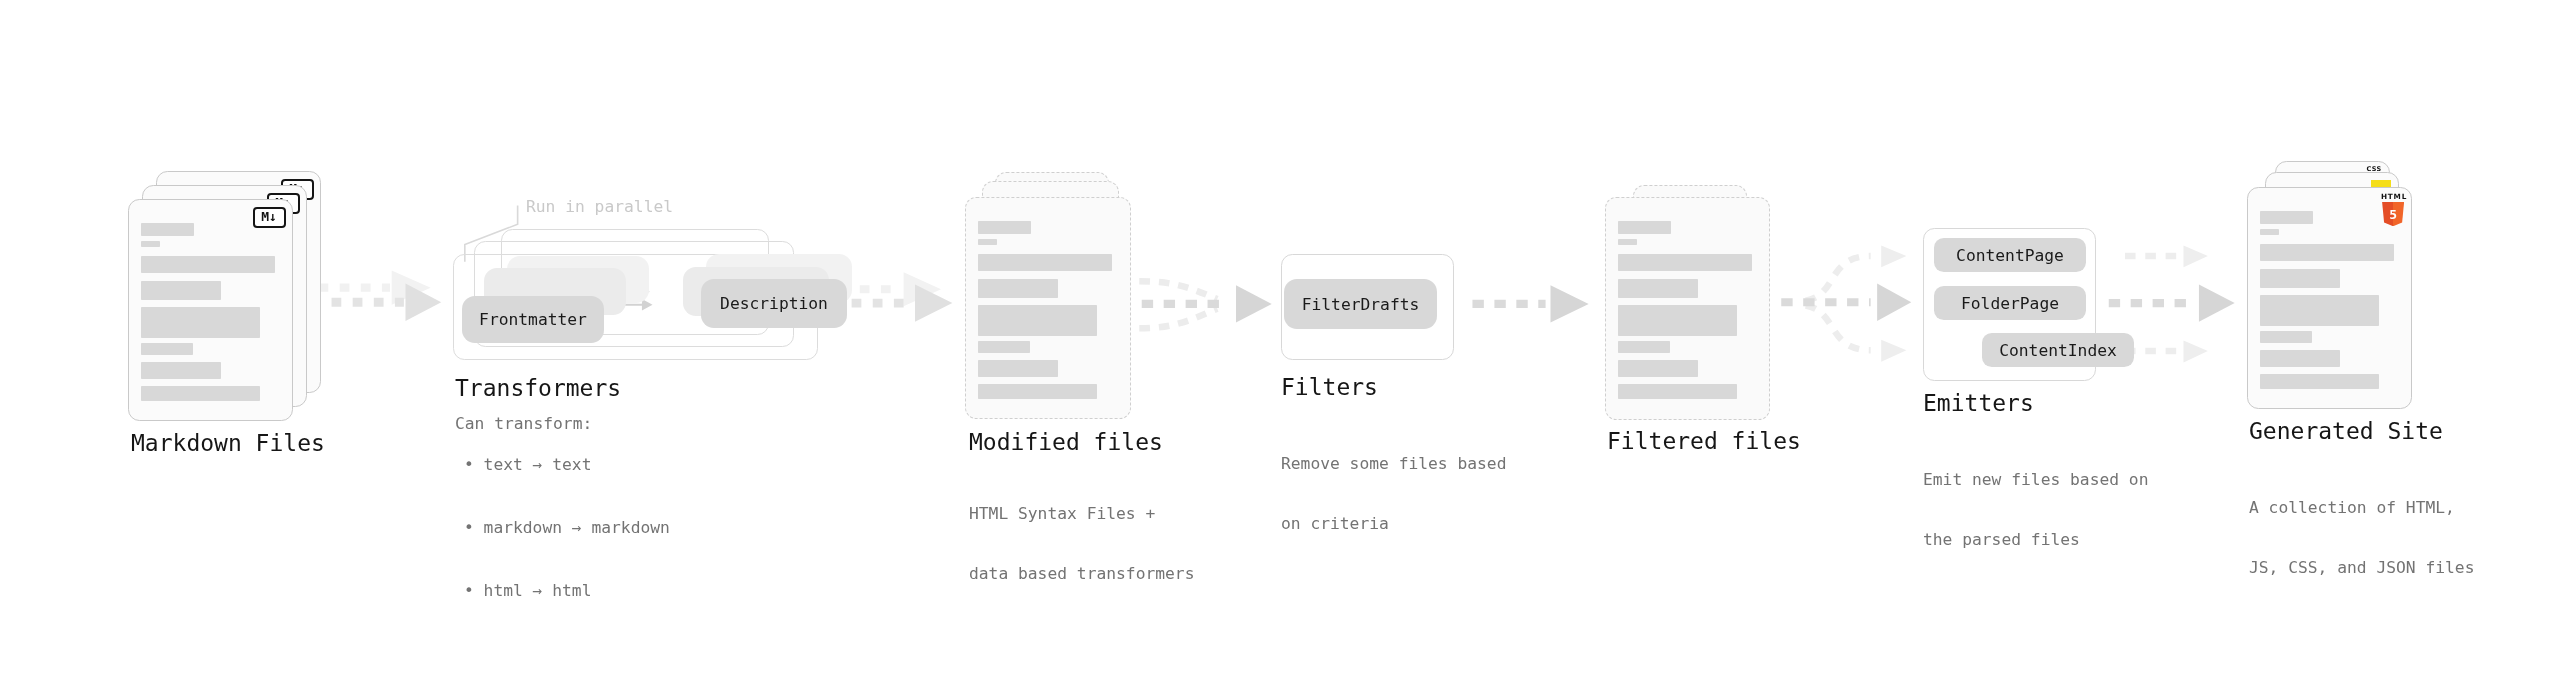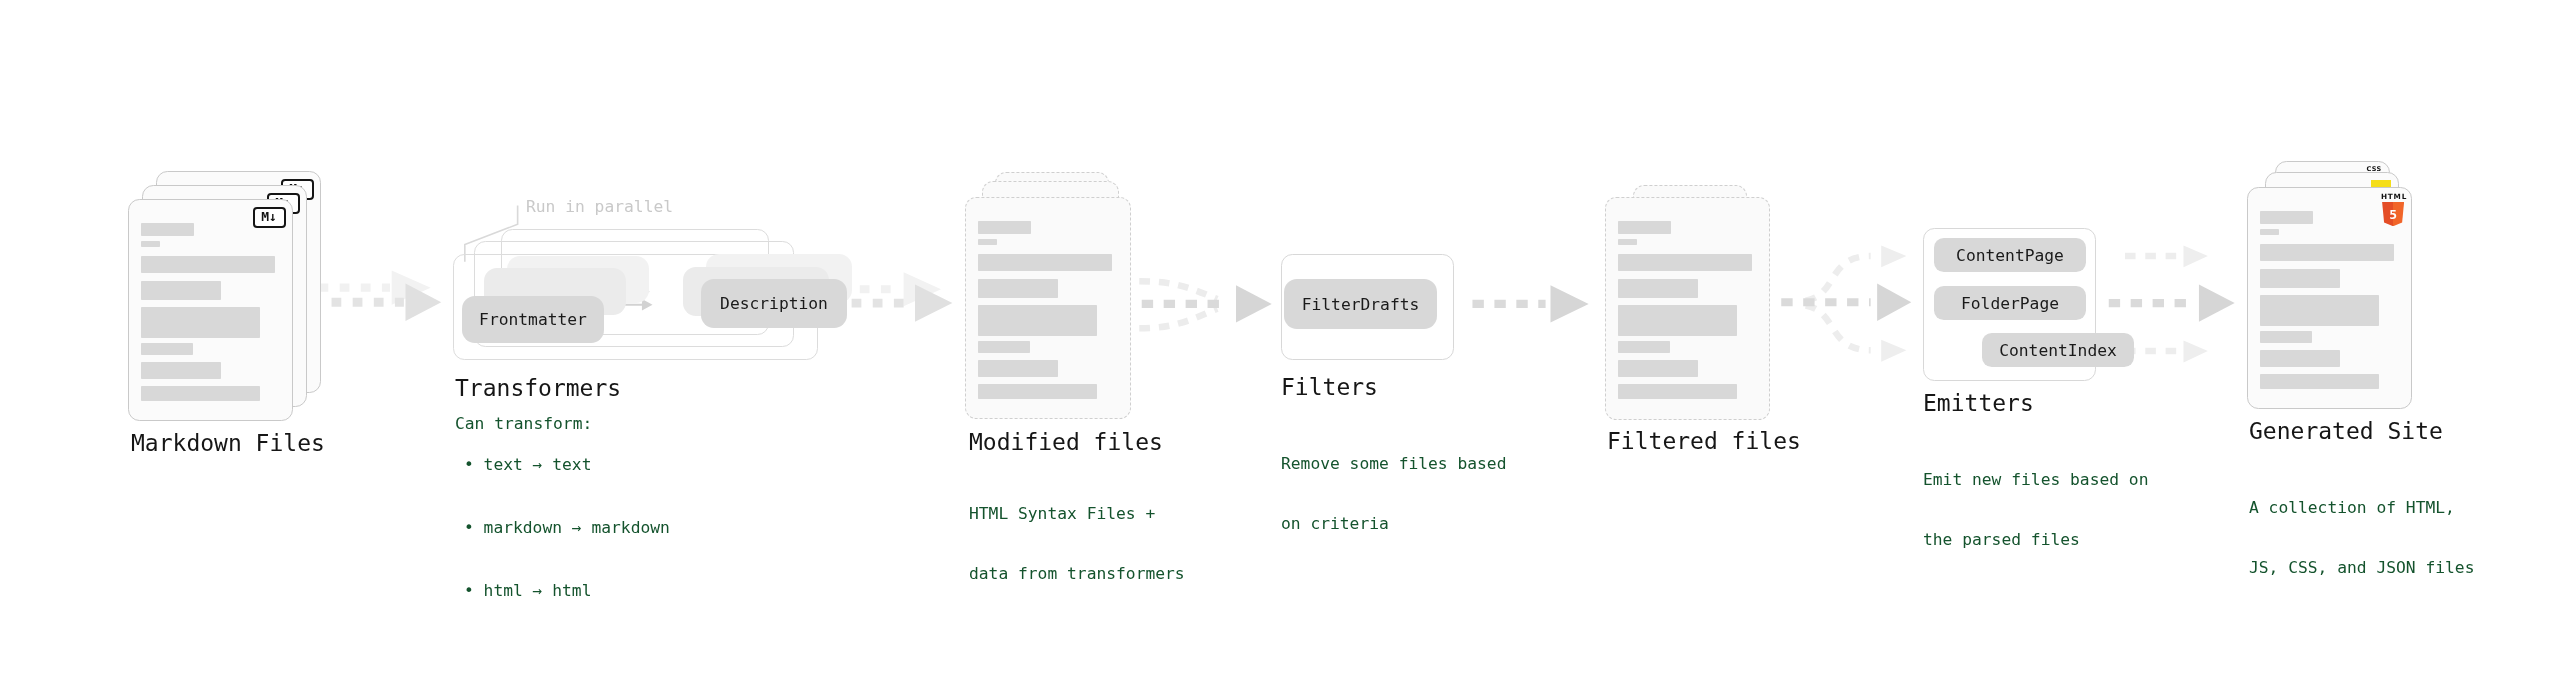--- a/index.html
+++ b/index.html
@@ -22,21 +22,21 @@
 
   
   .panel{position:absolute;border:1.6px solid #dcdcdc;border-radius:11.4px;box-sizing:border-box;background:transparent;}
   .panel.filled{background:#fff;border-color:#d8d8d8;}
   .chip{position:absolute;background:#d8d8d8;border-radius:13px;display:flex;align-items:center;justify-content:center;font-size:16.3px;color:#1a1a1a;white-space:pre;}
   .chip.ghost1{background:#ebebeb;color:transparent;}
   .chip.ghost2{background:#f2f2f2;color:transparent;}
 
   
   .stage-label{position:absolute;font-size:23px;font-weight:500;color:#161616;white-space:pre;}
-  .stage-desc{position:absolute;font-size:16.3px;line-height:20.3px;color:#14532d;white-space:pre;}
+  .stage-desc{position:absolute;font-size:16.3px;line-height:20.3px;color:#737373;white-space:pre;}
   .stage-desc.bullets{line-height:21px;}
   .ghost-note{position:absolute;font-size:16.3px;color:#c9c9c9;white-space:pre;}
 
   
   .arrow-layer{position:absolute;left:0;top:0;}
   .dash{fill:none;}
   .dash.main{stroke:#e3e3e3;stroke-width:11;stroke-dasharray:12 14;}
   .dash.ghostl{stroke:#f1f1f1;stroke-width:10;stroke-dasharray:12 14;}
   .dash.mid{stroke:#dadada;stroke-width:10;stroke-dasharray:14 13;}
   .dash.lite{stroke:#ededed;stroke-width:8;stroke-dasharray:13 12;}
@@ -169,21 +169,21 @@
           <div class="bar" style="width: 80px; height: 19.5px; margin-top: 7.3px;"></div>
           <div class="bar" style="width: 119px; height: 31px; margin-top: 6.5px;"></div>
           <div class="bar" style="width: 52px; height: 11.4px; margin-top: 5.7px;"></div>
           <div class="bar" style="width: 80px; height: 17px; margin-top: 7.3px;"></div>
           <div class="bar" style="width: 119px; height: 14.6px; margin-top: 7.3px;"></div>
         </div>
     </div>
     <div class="stage-label" style="left:969px;top:429px;">Modified files</div>
     <div class="stage-desc" style="left:969px;top:463px;">
       <div>HTML Syntax Files +</div>
-      <div>data from transformers</div>
+      <div>data based transformers</div>
     </div>
   </div>
 
   <div>
     <div class="panel filled" style="left:1281px;top:254px;width:173px;height:106px;"></div>
     <div class="chip" style="left:1284px;top:279px;width:153px;height:50px;">FilterDrafts</div>
     <div class="stage-label" style="left:1281px;top:374px;">Filters</div>
     <div class="stage-desc" style="left:1281px;top:413px;">
       <div>Remove some files based</div>
       <div>on criteria</div>

